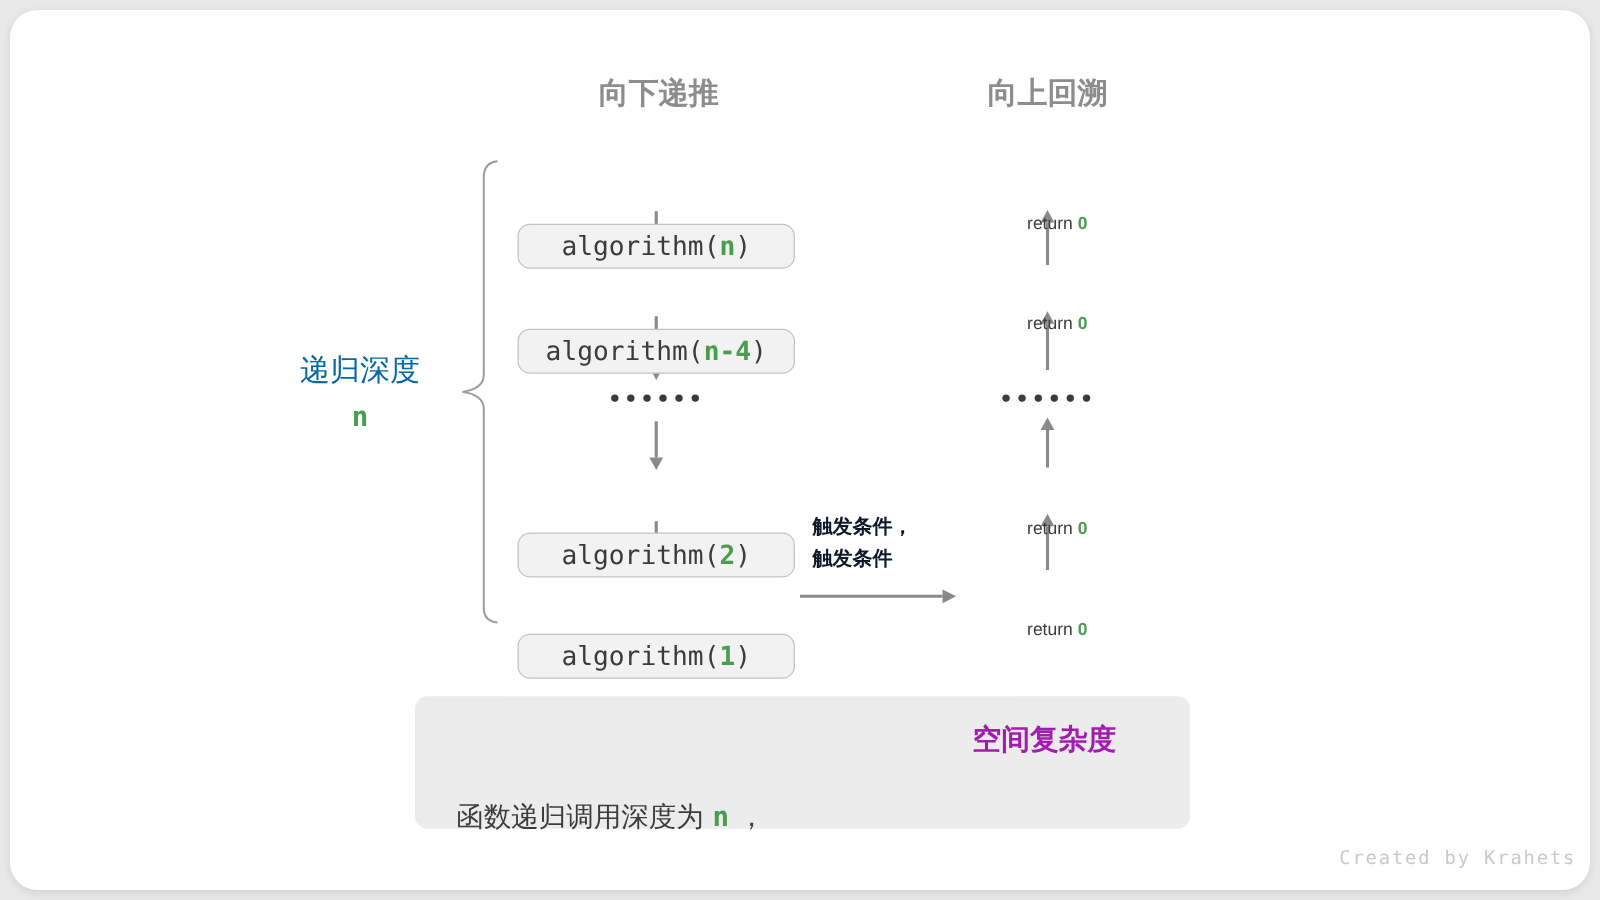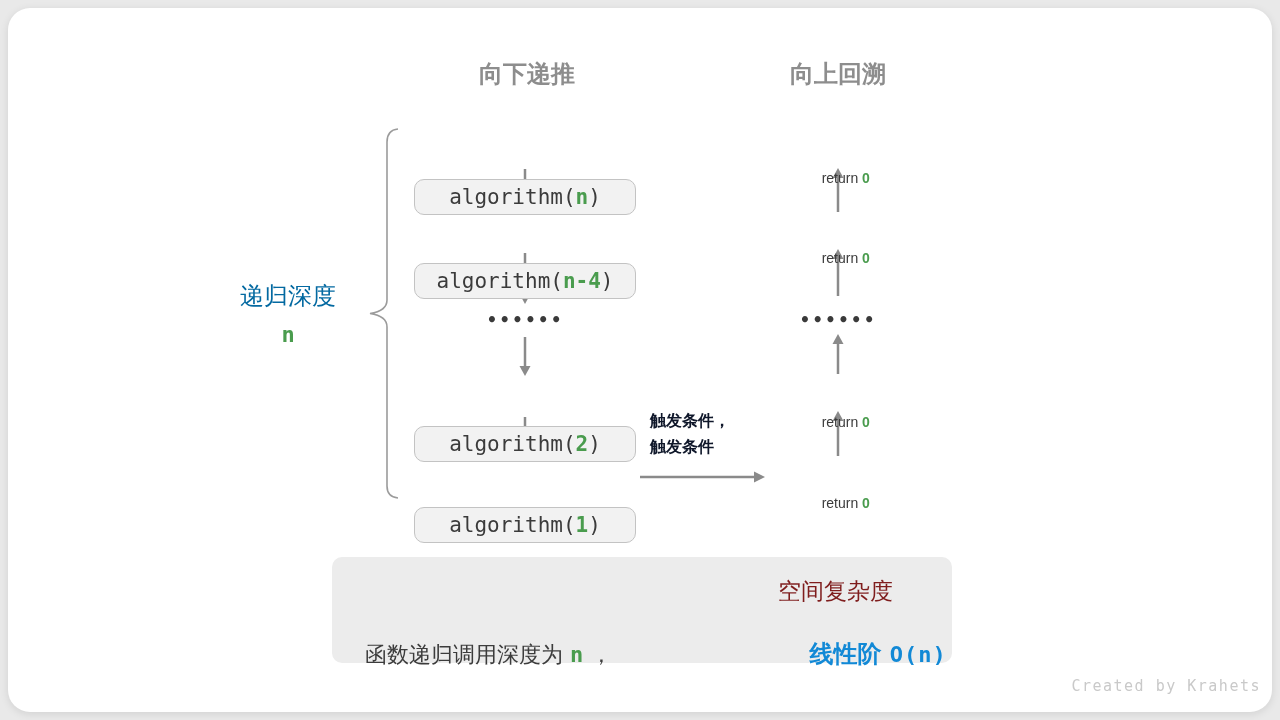--- a/index.html
+++ b/index.html
@@ -79,21 +79,21 @@
   .summary-left{
     position:absolute;left:365px;top:572px;
     font-size:22px;color:#3c3c3c;line-height:33px;white-space:pre;
   }
   .summary-left .g-n{
     font-family:"DejaVu Sans Mono","Liberation Mono",monospace;
     font-weight:bold;color:var(--green);
   }
   .summary-right-title{
     position:absolute;left:778px;top:576px;
-    font-size:23px;font-weight:normal;color:#7f1d1d;white-space:nowrap;
+    font-size:23px;font-weight:bold;color:#a21caf;white-space:nowrap;
   }
   .summary-right-sub{
     position:absolute;left:776px;top:610px;
     font-size:24px;font-weight:bold;color:var(--blue);white-space:pre;
   }
   .summary-right-sub .mono{
     font-family:"DejaVu Sans Mono","Liberation Mono",monospace;
     font-size:22px;letter-spacing:1px;
   }
   .credit{
@@ -197,18 +197,15 @@
     <div>触发条件，</div>
     <div>触发条件</div>
   </div>
 
   <div class="summary"></div>
   <div class="summary-left">
     <div><span>函数递归调用深度为 </span><span class="g-n">n</span><span> ，</span></div>
     
   </div>
   <div class="summary-right-title">空间复杂度</div>
-  <div class="summary-right-sub">
-    <span>线性阶 </span><span class="mono">O(n)</span>
-  </div>
 
   <div class="credit">Created by Krahets</div>
 </div>
 
 </body></html>

